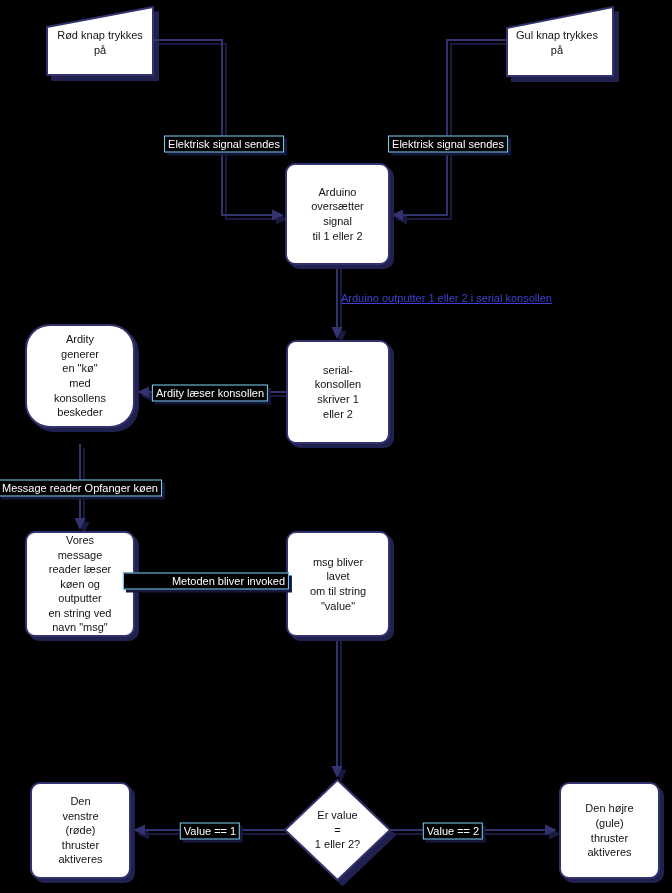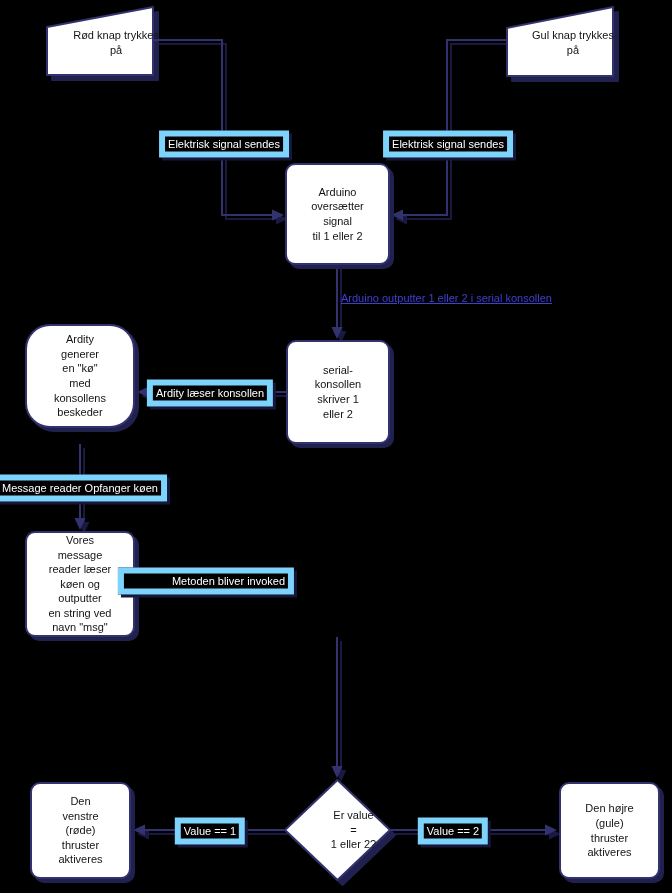--- a/index.html
+++ b/index.html
@@ -32,27 +32,26 @@
   .shape-label {
     position: absolute;
     display: flex;
     align-items: center;
     justify-content: center;
     text-align: center;
     color: #131313;
     font-size: 11px;
     line-height: 1.32;
     white-space: pre-line;
-    margin-left: 16px;
   }
   .edge-label {
     position: absolute;
     transform: translate(-50%, -50%);
     background: #000000;
-    border: 6px solid #7dd3fc;
+    border: 1px solid #7dd3fc;
     box-shadow: 3px 3px 0 #17173c;
     color: #ffffff;
     font-size: 11px;
     line-height: 15px;
     padding: 0 3px;
     white-space: nowrap;
   }
   .link-label {
     position: absolute;
     color: #3f3fd3;
@@ -145,20 +144,23 @@
 skriver 1 eller 2</div>
   <div class="node" style="left:25px; top:324px; width:110px; height:104px;border-radius:25px;">Ardity generer
 en "kø"
 med konsollens
 beskeder</div>
   <div class="node" style="left:25px; top:531px; width:110px; height:106px;">Vores message
 reader læser
 køen og outputter
 en string ved
 navn "msg"</div>
+  <div class="node" style="left:286px; top:531px; width:104px; height:106px;">msg bliver lavet
+om til string
+"value"</div>
   <div class="node" style="left:30px; top:782px; width:101px; height:97px;">Den venstre
 (røde)
 thruster aktiveres</div>
   <div class="node" style="left:559px; top:782px; width:101px; height:97px;">Den højre
 (gule)
 thruster aktiveres</div>
 
   <div class="edge-label" style="left:224px; top:144px;">Elektrisk signal sendes</div>
   <div class="edge-label" style="left:448px; top:144px;">Elektrisk signal sendes</div>
   <div class="link-label" style="left:341px; top:291px;">Arduino outputter 1 eller 2 i serial konsollen</div>

